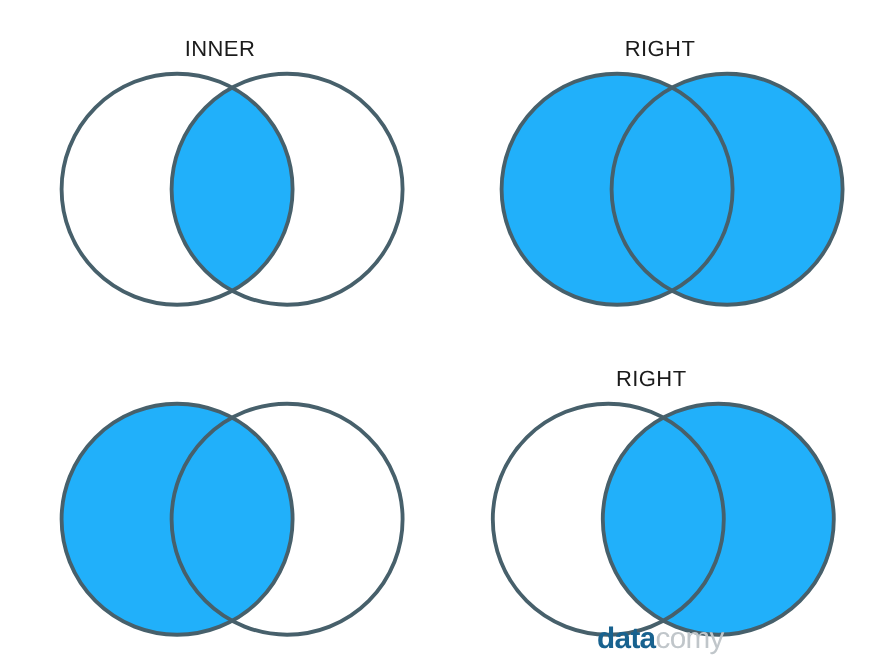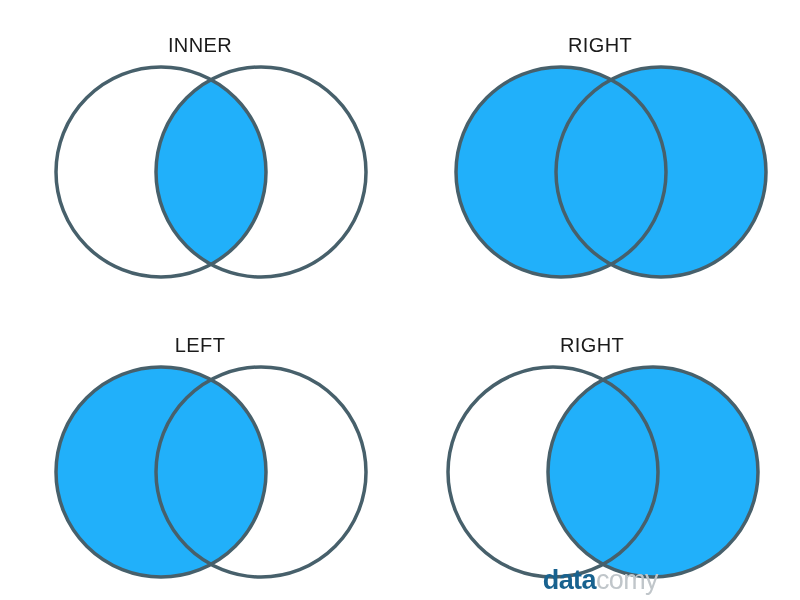--- a/index.html
+++ b/index.html
@@ -118,21 +118,20 @@
       <circle cx="261" cy="172" r="105" fill="#21b0fa"></circle>
       <g clip-path="url(#clip-outer-left)">
         <circle cx="261" cy="172" r="105" fill="#21b0fa"></circle>
       </g>
       <circle cx="161" cy="172" r="105" fill="none" stroke="#47606b" stroke-width="3.5"></circle>
       <circle cx="261" cy="172" r="105" fill="none" stroke="#47606b" stroke-width="3.5"></circle>
     </svg>
   </div>
 
   <div class="venn-panel panel-left">
-    <div class="venn-title" style="color: rgb(27, 27, 27);">LEFT</div>
     <svg class="venn-svg" viewBox="0 0 400 300">
       <defs>
         <clipPath id="clip-left-left">
           <circle cx="161" cy="172" r="105"></circle>
         </clipPath>
       </defs>
       <circle cx="161" cy="172" r="105" fill="#21b0fa"></circle>
       <circle cx="261" cy="172" r="105" fill="#ffffff"></circle>
       <g clip-path="url(#clip-left-left)">
         <circle cx="261" cy="172" r="105" fill="#21b0fa"></circle>

